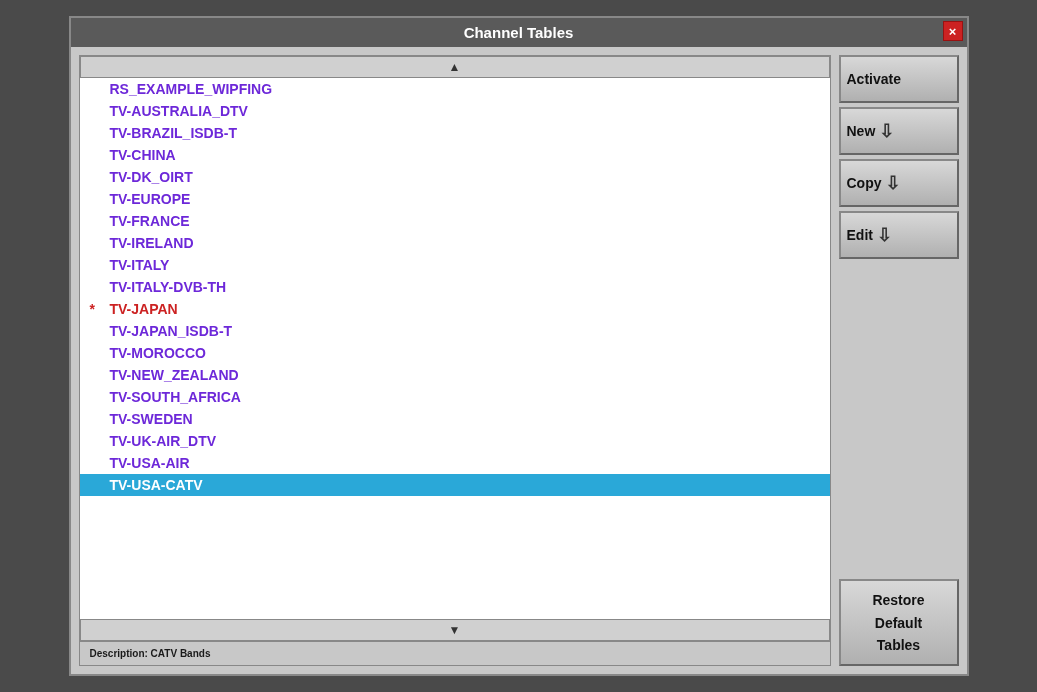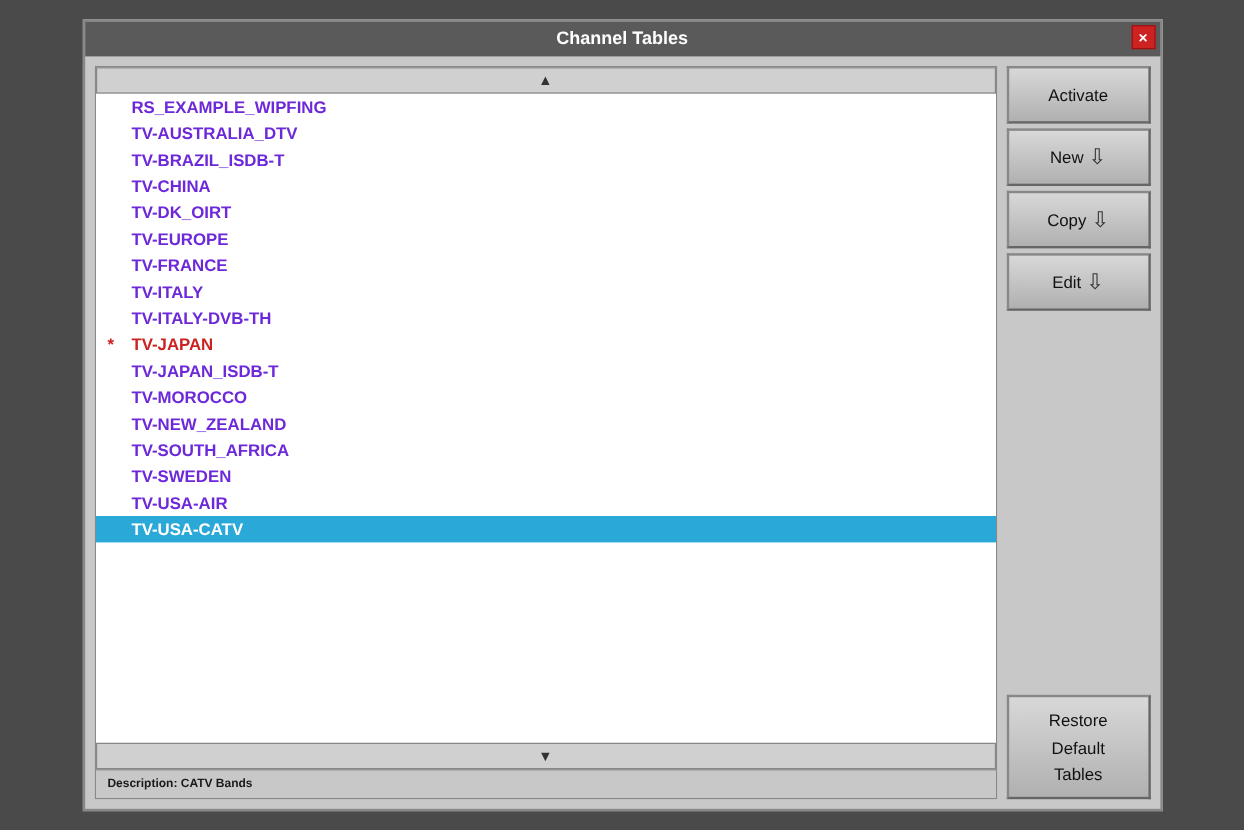--- a/index.html
+++ b/index.html
@@ -124,27 +124,26 @@
       flex-direction: column;
       gap: 4px;
     }
     .side-btn {
       background: linear-gradient(to bottom, #d8d8d8, #b0b0b0);
       border: 2px solid #888;
       border-bottom-color: #666;
       border-right-color: #666;
       padding: 10px 6px;
       font-size: 14px;
-      font-weight: normal;
+      font-weight: bold;
       text-align: center;
       cursor: pointer;
       color: #111;
       display: flex;
       align-items: center;
-      justify-content: center;
       gap: 4px;
       min-height: 48px;
     }
     .side-btn .arrow-down {
       font-size: 18px;
       color: #333;
     }
     .side-btn.restore {
       flex-direction: column;
       line-height: 1.3;
@@ -169,28 +168,30 @@
       <div class="scroll-arrow">▲</div>
       <div class="list-scroll">
 
       <div class="channel-item">RS_EXAMPLE_WIPFING</div>
           <div class="channel-item">TV-AUSTRALIA_DTV</div>
           <div class="channel-item">TV-BRAZIL_ISDB-T</div>
           <div class="channel-item">TV-CHINA</div>
           <div class="channel-item">TV-DK_OIRT</div>
           <div class="channel-item">TV-EUROPE</div>
           <div class="channel-item">TV-FRANCE</div>
+          <div class="channel-item">TV-IRELAND</div>
           <div class="channel-item">TV-ITALY</div>
           <div class="channel-item">TV-ITALY-DVB-TH</div>
           <div class="channel-item active-marker"><span class="marker">*</span>TV-JAPAN</div>
           <div class="channel-item">TV-JAPAN_ISDB-T</div>
           <div class="channel-item">TV-MOROCCO</div>
           <div class="channel-item">TV-NEW_ZEALAND</div>
           <div class="channel-item">TV-SOUTH_AFRICA</div>
           <div class="channel-item">TV-SWEDEN</div>
+          <div class="channel-item">TV-UK-AIR_DTV</div>
           <div class="channel-item">TV-USA-AIR</div>
           <div class="channel-item selected">TV-USA-CATV</div>
         </div>
       <div class="scroll-arrow">▼</div>
       <div class="description-bar">Description: CATV Bands</div>
     </div>
 
     <div class="sidebar">
       <div class="side-btn">
         <span>Activate</span>

